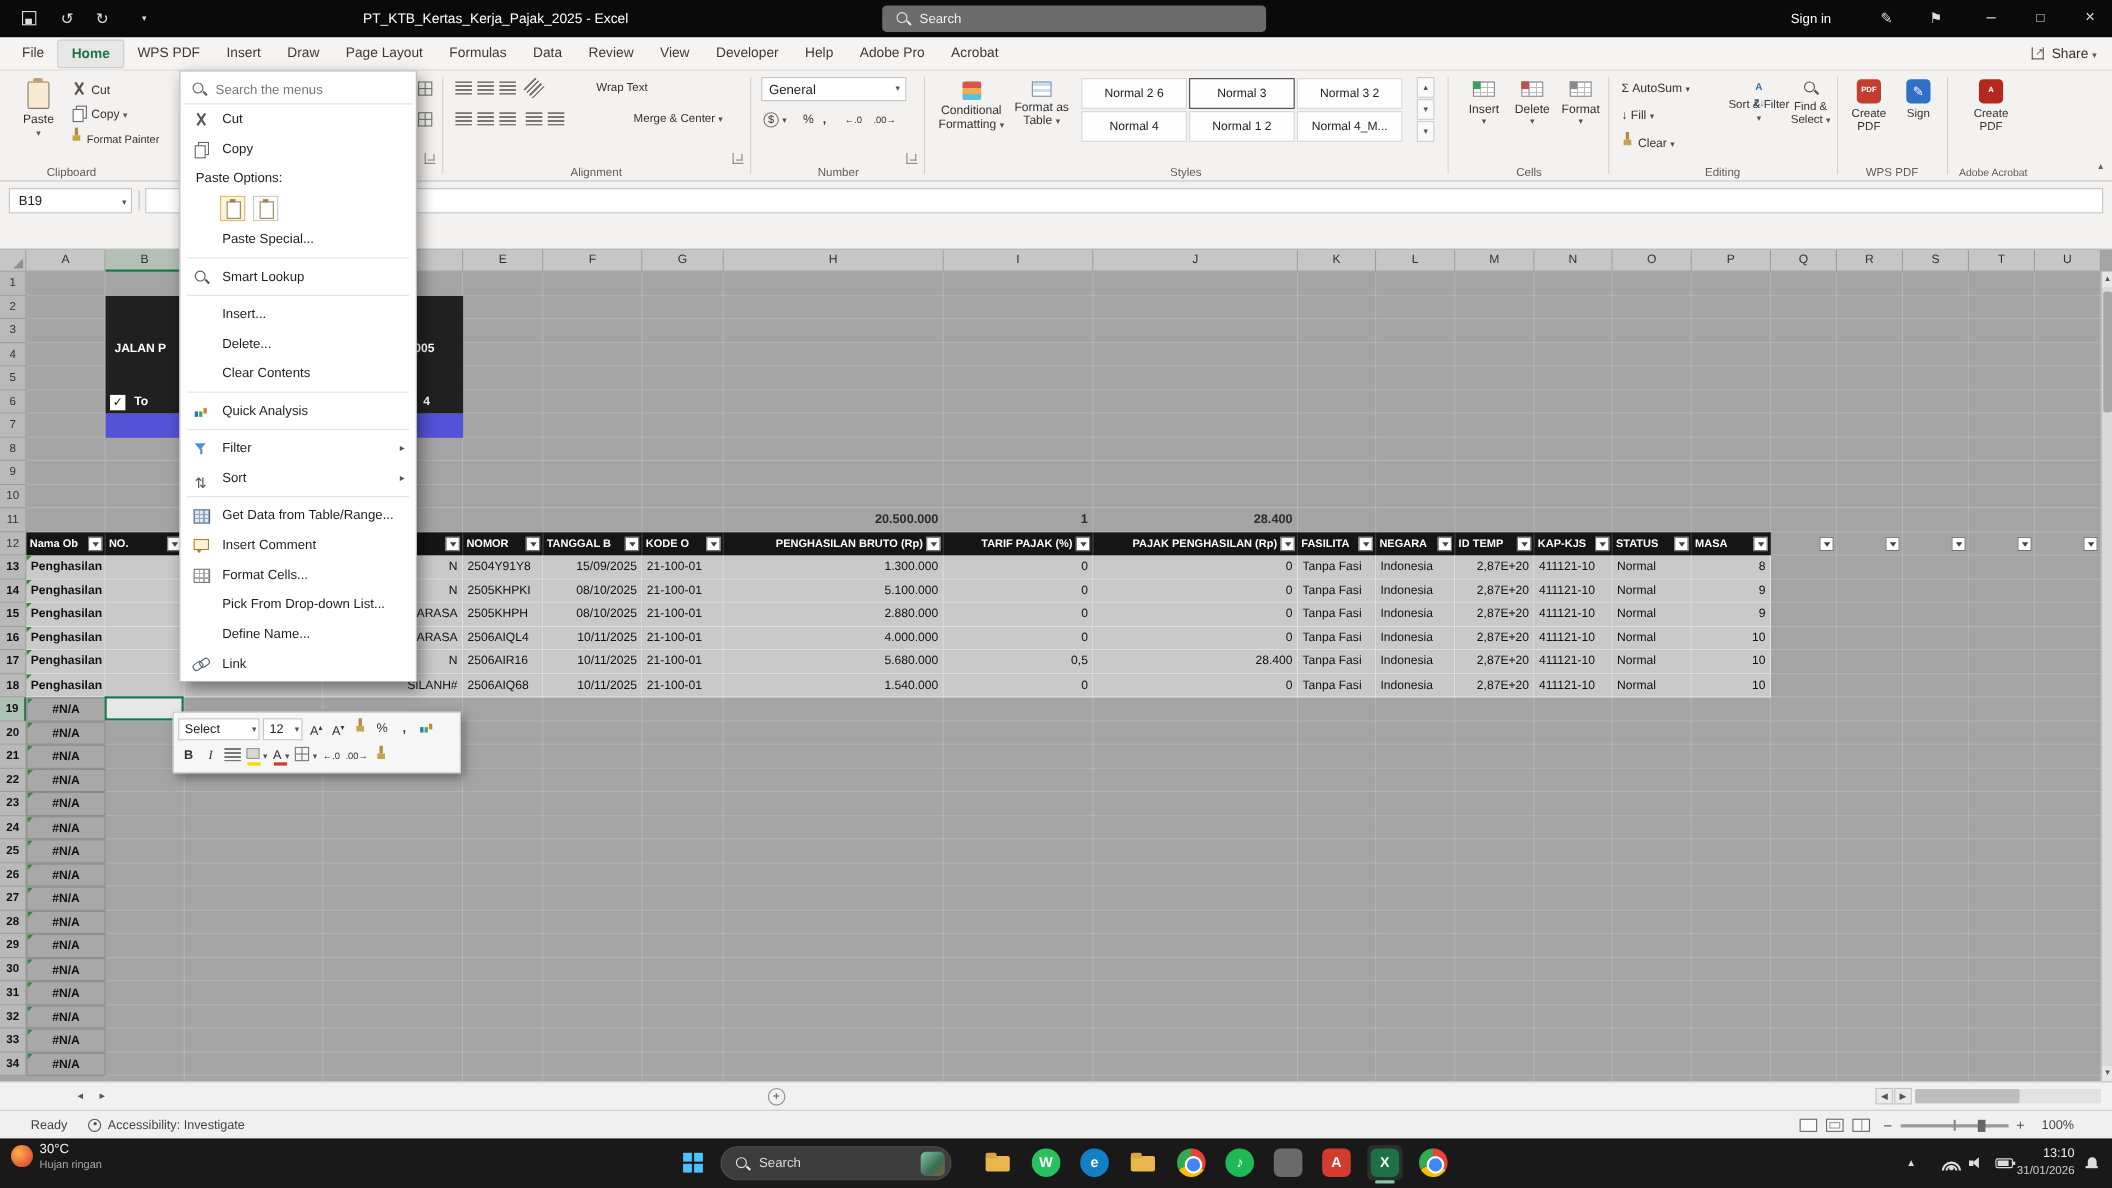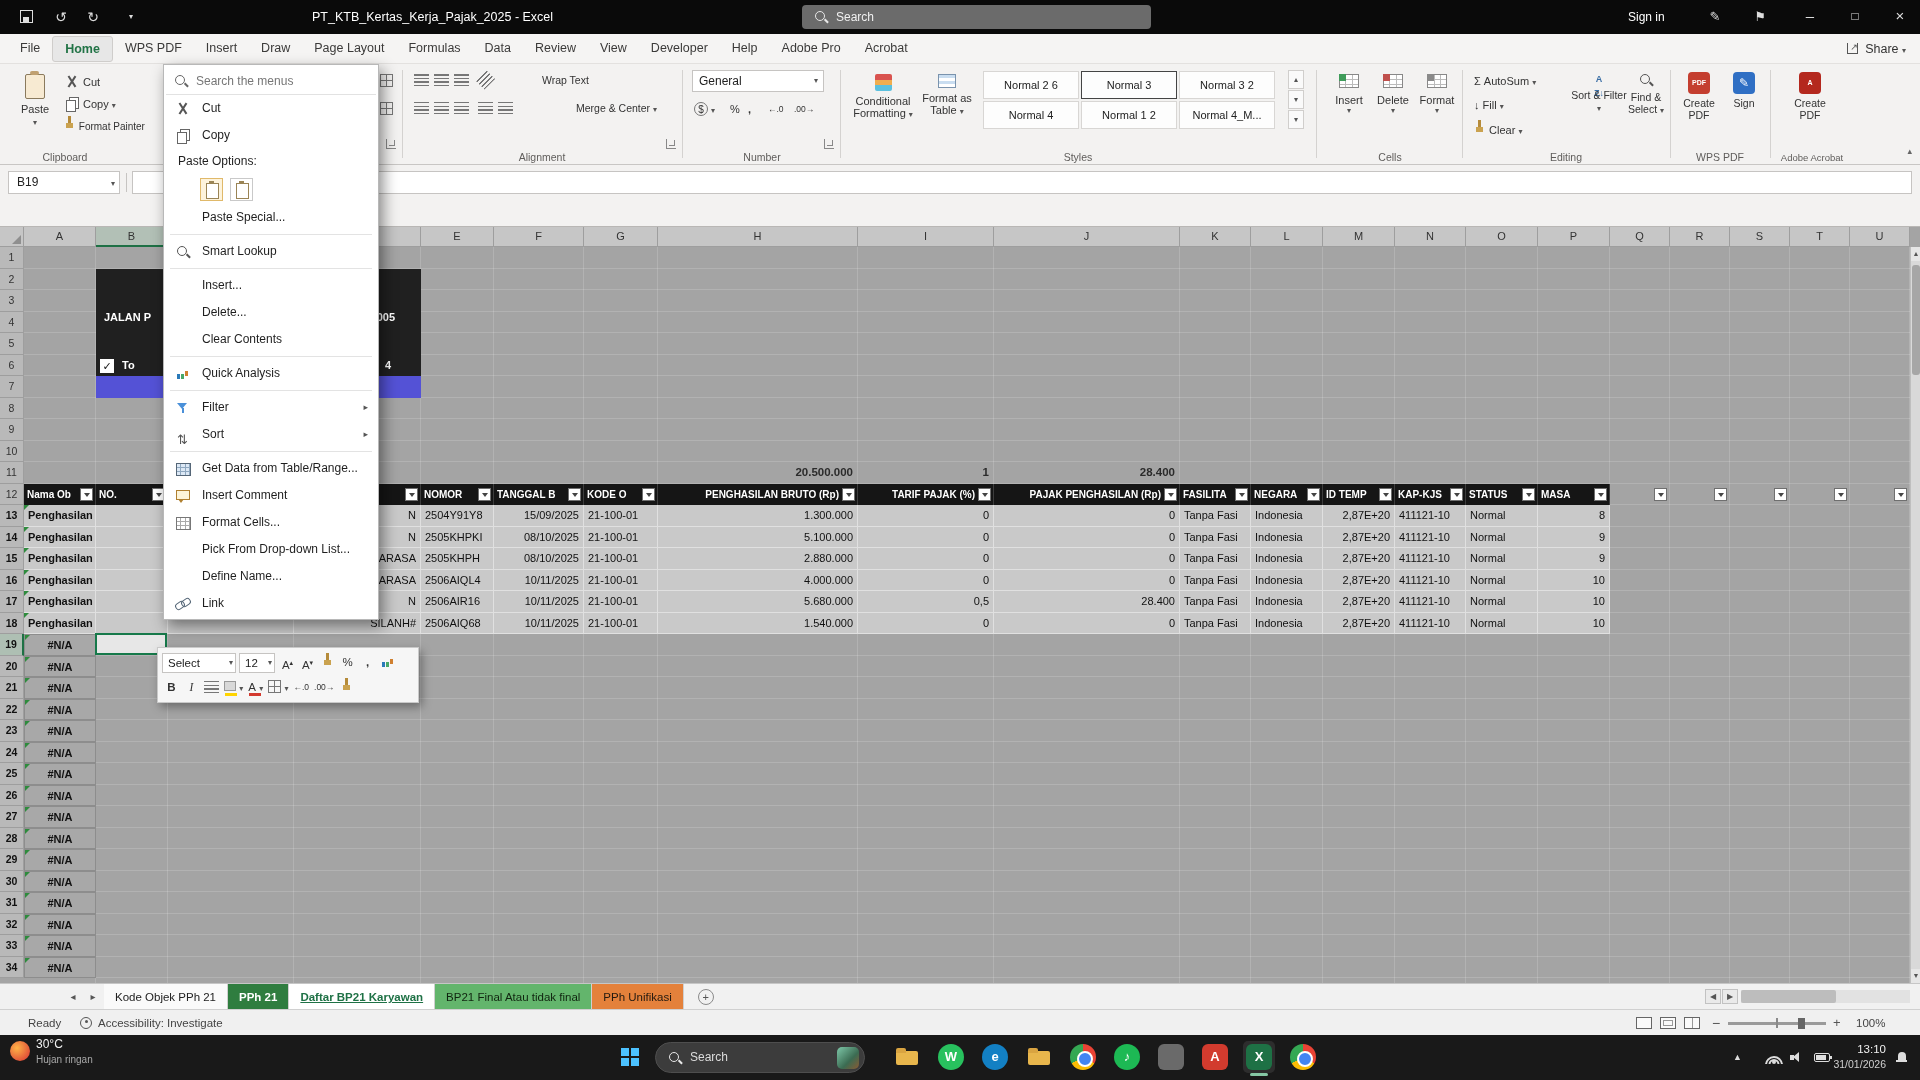--- a/index.html
+++ b/index.html
@@ -5,21 +5,21 @@
   html,body{margin:0;padding:0;background:#333;}
   #stage{position:relative;width:1920px;height:1080px;overflow:hidden;
          font-family:"Liberation Sans",sans-serif;background:#a4a4a4;}
   #stage *{box-sizing:border-box;}
 
   
   #titlebar{position:absolute;left:0;top:0;width:1920px;height:34px;background:#0a0a0a;color:#eee;}
   .qat{position:absolute;top:8px;width:18px;height:18px;color:#ddd;font-size:14px;line-height:18px;text-align:center;}
   .ic-save{position:absolute;top:10px;left:20px;width:13px;height:13px;border:1.5px solid #ddd;}
   .ic-save::after{content:"";position:absolute;left:2px;bottom:0;width:6px;height:5px;background:#ddd;}
-  #win-title{position:absolute;left:312px;top:0;height:34px;line-height:34px;font-size:12.5px;color:#fff;}
+  #win-title{position:absolute;left:330px;top:0;height:34px;line-height:34px;font-size:12.5px;color:#fff;}
   #tb-search{position:absolute;left:802px;top:5px;width:349px;height:24px;background:#6b6b6b;border-radius:4px;
              color:#f0f0f0;font-size:12px;line-height:24px;padding-left:34px;}
   .mag{position:absolute;width:15px;height:15px;}
   .mag::before{content:"";position:absolute;left:1px;top:1px;width:8px;height:8px;border:1.6px solid #e8e8e8;border-radius:50%;}
   .mag.dark::before{border-color:#666;}
   .mag::after{content:"";position:absolute;left:10px;top:10px;width:5px;height:1.6px;background:#e8e8e8;transform:rotate(45deg);}
   .mag.dark::after{background:#666;}
   #tb-signin{position:absolute;left:1628px;top:0;height:34px;line-height:34px;font-size:12px;color:#fff;}
   .tb-ic{position:absolute;top:0;height:34px;line-height:34px;font-size:13px;color:#ddd;text-align:center;width:30px;}
   .winctl{position:absolute;top:0;width:40px;height:34px;line-height:32px;text-align:center;color:#ddd;font-size:15px;}
@@ -702,27 +702,20 @@
       <div class="cell na-cell" style="left: 24px; top: 665px; width: 72px; height: 21.5px;">#N/A</div>
       <div class="cell na-cell" style="left: 24px; top: 686.5px; width: 72px; height: 21.5px;">#N/A</div>
       <div class="cell na-cell" style="left: 24px; top: 708px; width: 72px; height: 21.5px;">#N/A</div>
       <div class="cell na-cell" style="left: 24px; top: 729.5px; width: 72px; height: 21.5px;">#N/A</div>
       <div class="selbox" style="left: 95px; top: 406px; width: 72px; height: 21.5px;"></div>
     </div>
 
   <div id="tabbar">
     <div class="tnav" style="left:64px">◂</div>
     <div class="tnav" style="left:84px">▸</div>
-    <div id="stabs">
-        <div class="stab plain">Kode Objek PPh 21</div>
-        <div class="stab dark-green">PPh 21</div>
-        <div class="stab active">Daftar BP21 Karyawan</div>
-        <div class="stab green">BP21 Final Atau tidak final</div>
-        <div class="stab orange">PPh Unifikasi</div>
-      </div>
     <div id="addsheet" style="left: 697.75px;">+</div>
     <div id="hscroll">
       <div class="harr" style="left:0">◀</div>
       <div class="harr" style="left:17px">▶</div>
       <div class="htrack">
           <div class="hthumb"></div>
         </div>
     </div>
   </div>
 

